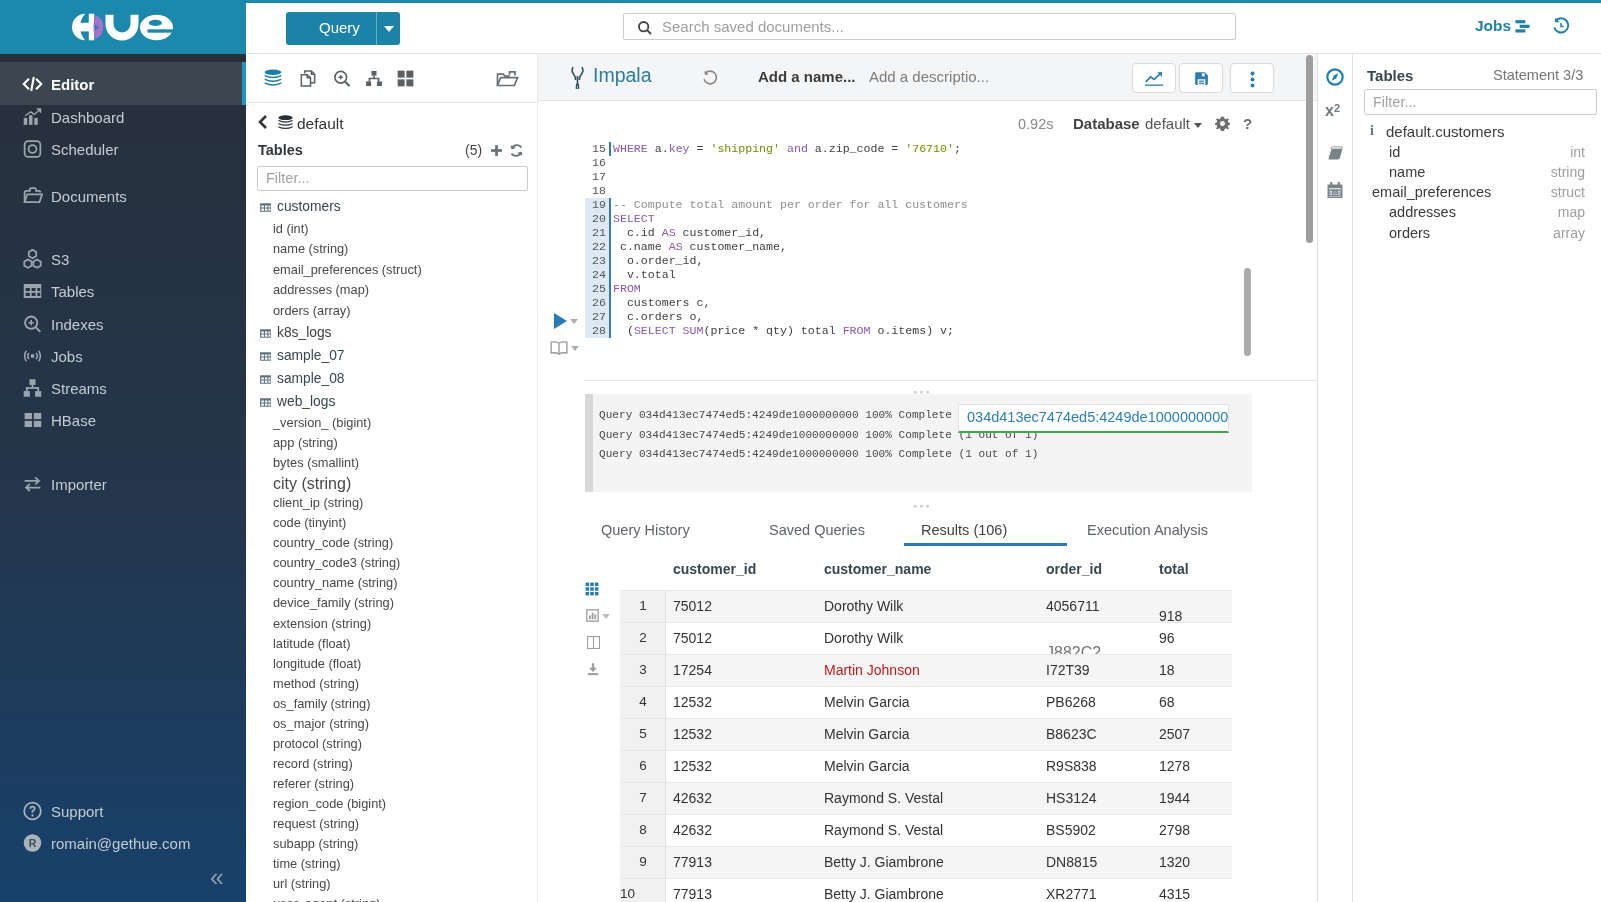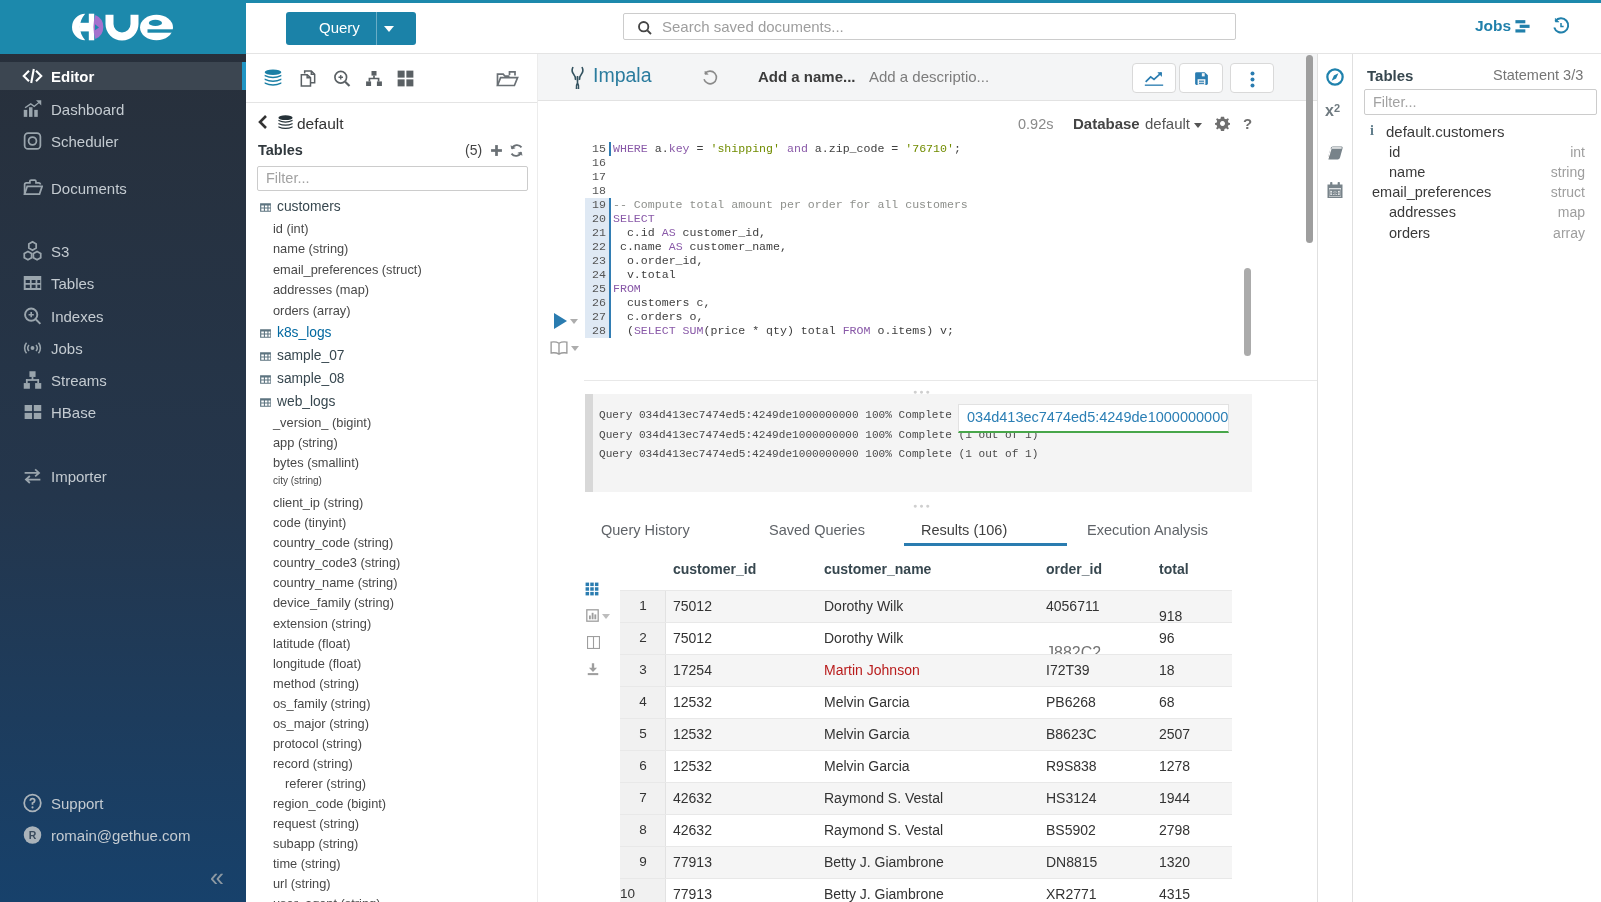--- a/index.html
+++ b/index.html
@@ -4,21 +4,21 @@
 <style>
 * { margin:0; padding:0; box-sizing:border-box; }
 html,body { width:1601px; height:902px; overflow:hidden; background:#fff;
   font-family:"Liberation Sans",sans-serif; }
 .abs { position:absolute; }
 svg { display:block; }
 
 #sidebar { position:absolute; left:0; top:0; width:246px; height:902px;
   background:linear-gradient(180deg,#282f39 0%,#24364c 55%,#17416b 100%); }
 #banner { position:absolute; left:0; top:0; width:246px; height:54px; background:#1c89ac; }
-.navitem { position:absolute; left:0; width:246px; height:28px; color:#c4cbd1; font-size:15px; }
+.navitem { position:absolute; left:0; width:246px; height:43px; color:#c4cbd1; font-size:15px; }
 .navitem .ic { position:absolute; left:22px; top:50%; transform:translateY(-50%); width:21px; height:21px; }
 .navitem .lbl { position:absolute; left:51px; top:50%; transform:translateY(-50%); }
 .navsel { background:#3c4651; }
 .navsel .lbl { color:#fff; font-weight:bold; }
 .navsel::after { content:""; position:absolute; right:0; top:0; width:4px; height:100%; background:#2095c4; }
 
 #topbar { position:absolute; left:246px; top:0; width:1355px; height:54px; background:#fff;
   border-top:3px solid #1c89ac; border-bottom:1px solid #e4e4e4; }
 #searchbox { position:absolute; left:377px; top:10px; width:613px; height:27px; border:1px solid #ccc;
   border-radius:2px; color:#9e9e9e; font-size:15px; line-height:25px; }
@@ -156,21 +156,21 @@
   <div class="navitem" style="top:821px;">
       <svg class="ic" viewBox="0 0 24 24">
         <circle cx="12" cy="12" r="10" fill="#aab3ba"></circle>
         <text x="12" y="16.5" text-anchor="middle" font-size="12" font-weight="bold" fill="#3a4b5c">R</text>
       </svg>
       <span class="lbl">romain@gethue.com</span>
     </div>
   <div class="abs" style="left:210px;top:863px;color:#8d99a3;font-size:25px;">«</div>
 </div>
 <div id="topbar">
-  <div class="abs" style="left:40px;top:9px;width:130px;height:33px;background:#1b82a8;border-radius:3px;color:#fff;font-size:15px;">
+  <div class="abs" style="left:40px;top:9px;width:114px;height:33px;background:#1b82a8;border-radius:3px;color:#fff;font-size:15px;">
     <span class="abs" style="left:33px;top:7px;">Query</span>
     <div class="abs" style="left:90px;top:0;width:1px;height:33px;background:rgba(255,255,255,0.35);"></div>
     <div class="abs" style="left:98px;top:14px;width:0;height:0;border-left:5px solid transparent;border-right:5px solid transparent;border-top:6px solid #fff;"></div>
   </div>
   <div id="searchbox">
     <svg class="abs" style="left:13px;top:6px;" width="16" height="16" viewBox="0 0 24 24" fill="none" stroke="#444" stroke-width="2.8">
         <circle cx="10" cy="10" r="7"></circle>
         <path d="M15.5 15.5 L21 21"></path>
       </svg>
     <span class="abs" style="left:38px;">Search saved documents...</span>
@@ -253,52 +253,52 @@
       </svg>
     <div class="abs" style="left:31px;top:145px;color:#37474f;font-size:13.8px;">customers</div>
     <div class="abs" style="left:27px;top:167px;color:#484848;font-size:12.8px;">id (int)</div>
     <div class="abs" style="left:27px;top:187px;color:#484848;font-size:12.8px;">name (string)</div>
     <div class="abs" style="left:27px;top:208px;color:#484848;font-size:12.8px;">email_preferences (struct)</div>
     <div class="abs" style="left:27px;top:228px;color:#484848;font-size:12.8px;">addresses (map)</div>
     <div class="abs" style="left:27px;top:249px;color:#484848;font-size:12.8px;">orders (array)</div>
     <svg class="abs" style="left:13px;top:273px;" width="13" height="13" viewBox="0 0 24 24" fill="#5d7480">
         <path d="M2 4 H22 V20 H2 Z M4.2 8.5 H9 V12 H4.2 Z M11 8.5 H15.5 V12 H11 Z M17.5 8.5 H20.8 V12 H17.5 Z M4.2 14 H9 V17.8 H4.2 Z M11 14 H15.5 V17.8 H11 Z M17.5 14 H20.8 V17.8 H17.5 Z" fill-rule="evenodd"></path>
       </svg>
-    <div class="abs" style="left:31px;top:271px;color:#0369a1;font-size:13.8px;">k8s_logs</div>
+    <div class="abs" style="left:31px;top:271px;color:#404040;font-size:13.8px;">k8s_logs</div>
     <svg class="abs" style="left:13px;top:296px;" width="13" height="13" viewBox="0 0 24 24" fill="#5d7480">
         <path d="M2 4 H22 V20 H2 Z M4.2 8.5 H9 V12 H4.2 Z M11 8.5 H15.5 V12 H11 Z M17.5 8.5 H20.8 V12 H17.5 Z M4.2 14 H9 V17.8 H4.2 Z M11 14 H15.5 V17.8 H11 Z M17.5 14 H20.8 V17.8 H17.5 Z" fill-rule="evenodd"></path>
       </svg>
     <div class="abs" style="left:31px;top:294px;color:#37474f;font-size:13.8px;">sample_07</div>
     <svg class="abs" style="left:13px;top:319px;" width="13" height="13" viewBox="0 0 24 24" fill="#5d7480">
         <path d="M2 4 H22 V20 H2 Z M4.2 8.5 H9 V12 H4.2 Z M11 8.5 H15.5 V12 H11 Z M17.5 8.5 H20.8 V12 H17.5 Z M4.2 14 H9 V17.8 H4.2 Z M11 14 H15.5 V17.8 H11 Z M17.5 14 H20.8 V17.8 H17.5 Z" fill-rule="evenodd"></path>
       </svg>
     <div class="abs" style="left:31px;top:317px;color:#37474f;font-size:13.8px;">sample_08</div>
     <svg class="abs" style="left:13px;top:342px;" width="13" height="13" viewBox="0 0 24 24" fill="#5d7480">
         <path d="M2 4 H22 V20 H2 Z M4.2 8.5 H9 V12 H4.2 Z M11 8.5 H15.5 V12 H11 Z M17.5 8.5 H20.8 V12 H17.5 Z M4.2 14 H9 V17.8 H4.2 Z M11 14 H15.5 V17.8 H11 Z M17.5 14 H20.8 V17.8 H17.5 Z" fill-rule="evenodd"></path>
       </svg>
     <div class="abs" style="left:31px;top:340px;color:#37474f;font-size:13.8px;">web_logs</div>
     <div class="abs" style="left:27px;top:361px;color:#484848;font-size:12.8px;">_version_ (bigint)</div>
     <div class="abs" style="left:27px;top:381px;color:#484848;font-size:12.8px;">app (string)</div>
     <div class="abs" style="left:27px;top:401px;color:#484848;font-size:12.8px;">bytes (smallint)</div>
-    <div class="abs" style="left:27px;top:421px;color:#484848;font-size:10px;">city (string)</div>
+    <div class="abs" style="left:27px;top:421px;color:#484848;font-size:16px;">city (string)</div>
     <div class="abs" style="left:27px;top:441px;color:#484848;font-size:12.8px;">client_ip (string)</div>
     <div class="abs" style="left:27px;top:461px;color:#484848;font-size:12.8px;">code (tinyint)</div>
     <div class="abs" style="left:27px;top:481px;color:#484848;font-size:12.8px;">country_code (string)</div>
     <div class="abs" style="left:27px;top:501px;color:#484848;font-size:12.8px;">country_code3 (string)</div>
     <div class="abs" style="left:27px;top:521px;color:#484848;font-size:12.8px;">country_name (string)</div>
     <div class="abs" style="left:27px;top:541px;color:#484848;font-size:12.8px;">device_family (string)</div>
     <div class="abs" style="left:27px;top:562px;color:#484848;font-size:12.8px;">extension (string)</div>
     <div class="abs" style="left:27px;top:582px;color:#484848;font-size:12.8px;">latitude (float)</div>
     <div class="abs" style="left:27px;top:602px;color:#484848;font-size:12.8px;">longitude (float)</div>
     <div class="abs" style="left:27px;top:622px;color:#484848;font-size:12.8px;">method (string)</div>
     <div class="abs" style="left:27px;top:642px;color:#484848;font-size:12.8px;">os_family (string)</div>
     <div class="abs" style="left:27px;top:662px;color:#484848;font-size:12.8px;">os_major (string)</div>
     <div class="abs" style="left:27px;top:682px;color:#484848;font-size:12.8px;">protocol (string)</div>
     <div class="abs" style="left:27px;top:702px;color:#484848;font-size:12.8px;">record (string)</div>
-    <div class="abs" style="left:27px;top:722px;color:#484848;font-size:12.8px;margin-left:12px;">referer (string)</div>
+    <div class="abs" style="left:27px;top:722px;color:#484848;font-size:12.8px;">referer (string)</div>
     <div class="abs" style="left:27px;top:742px;color:#484848;font-size:12.8px;">region_code (bigint)</div>
     <div class="abs" style="left:27px;top:762px;color:#484848;font-size:12.8px;">request (string)</div>
     <div class="abs" style="left:27px;top:782px;color:#484848;font-size:12.8px;">subapp (string)</div>
     <div class="abs" style="left:27px;top:802px;color:#484848;font-size:12.8px;">time (string)</div>
     <div class="abs" style="left:27px;top:822px;color:#484848;font-size:12.8px;">url (string)</div>
     <div class="abs" style="left:27px;top:842px;color:#484848;font-size:12.8px;">user_agent (string)</div>
   </div>
 </div>
 <div id="epanel">
   <div id="eheader">

